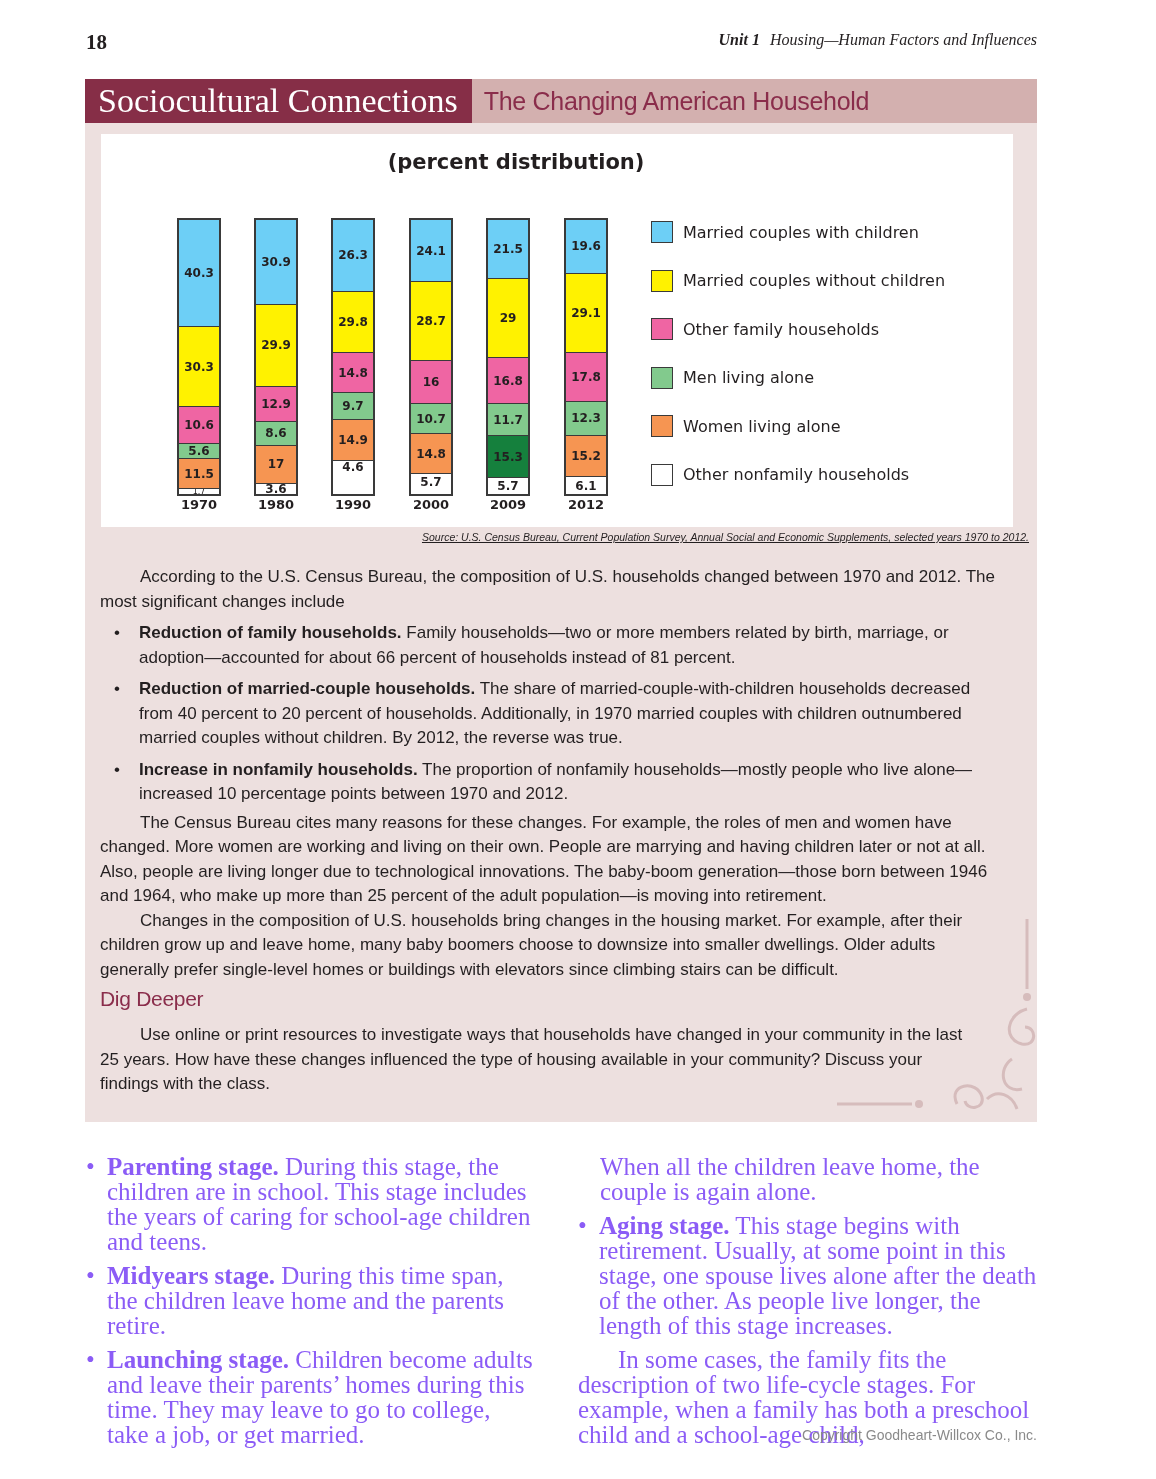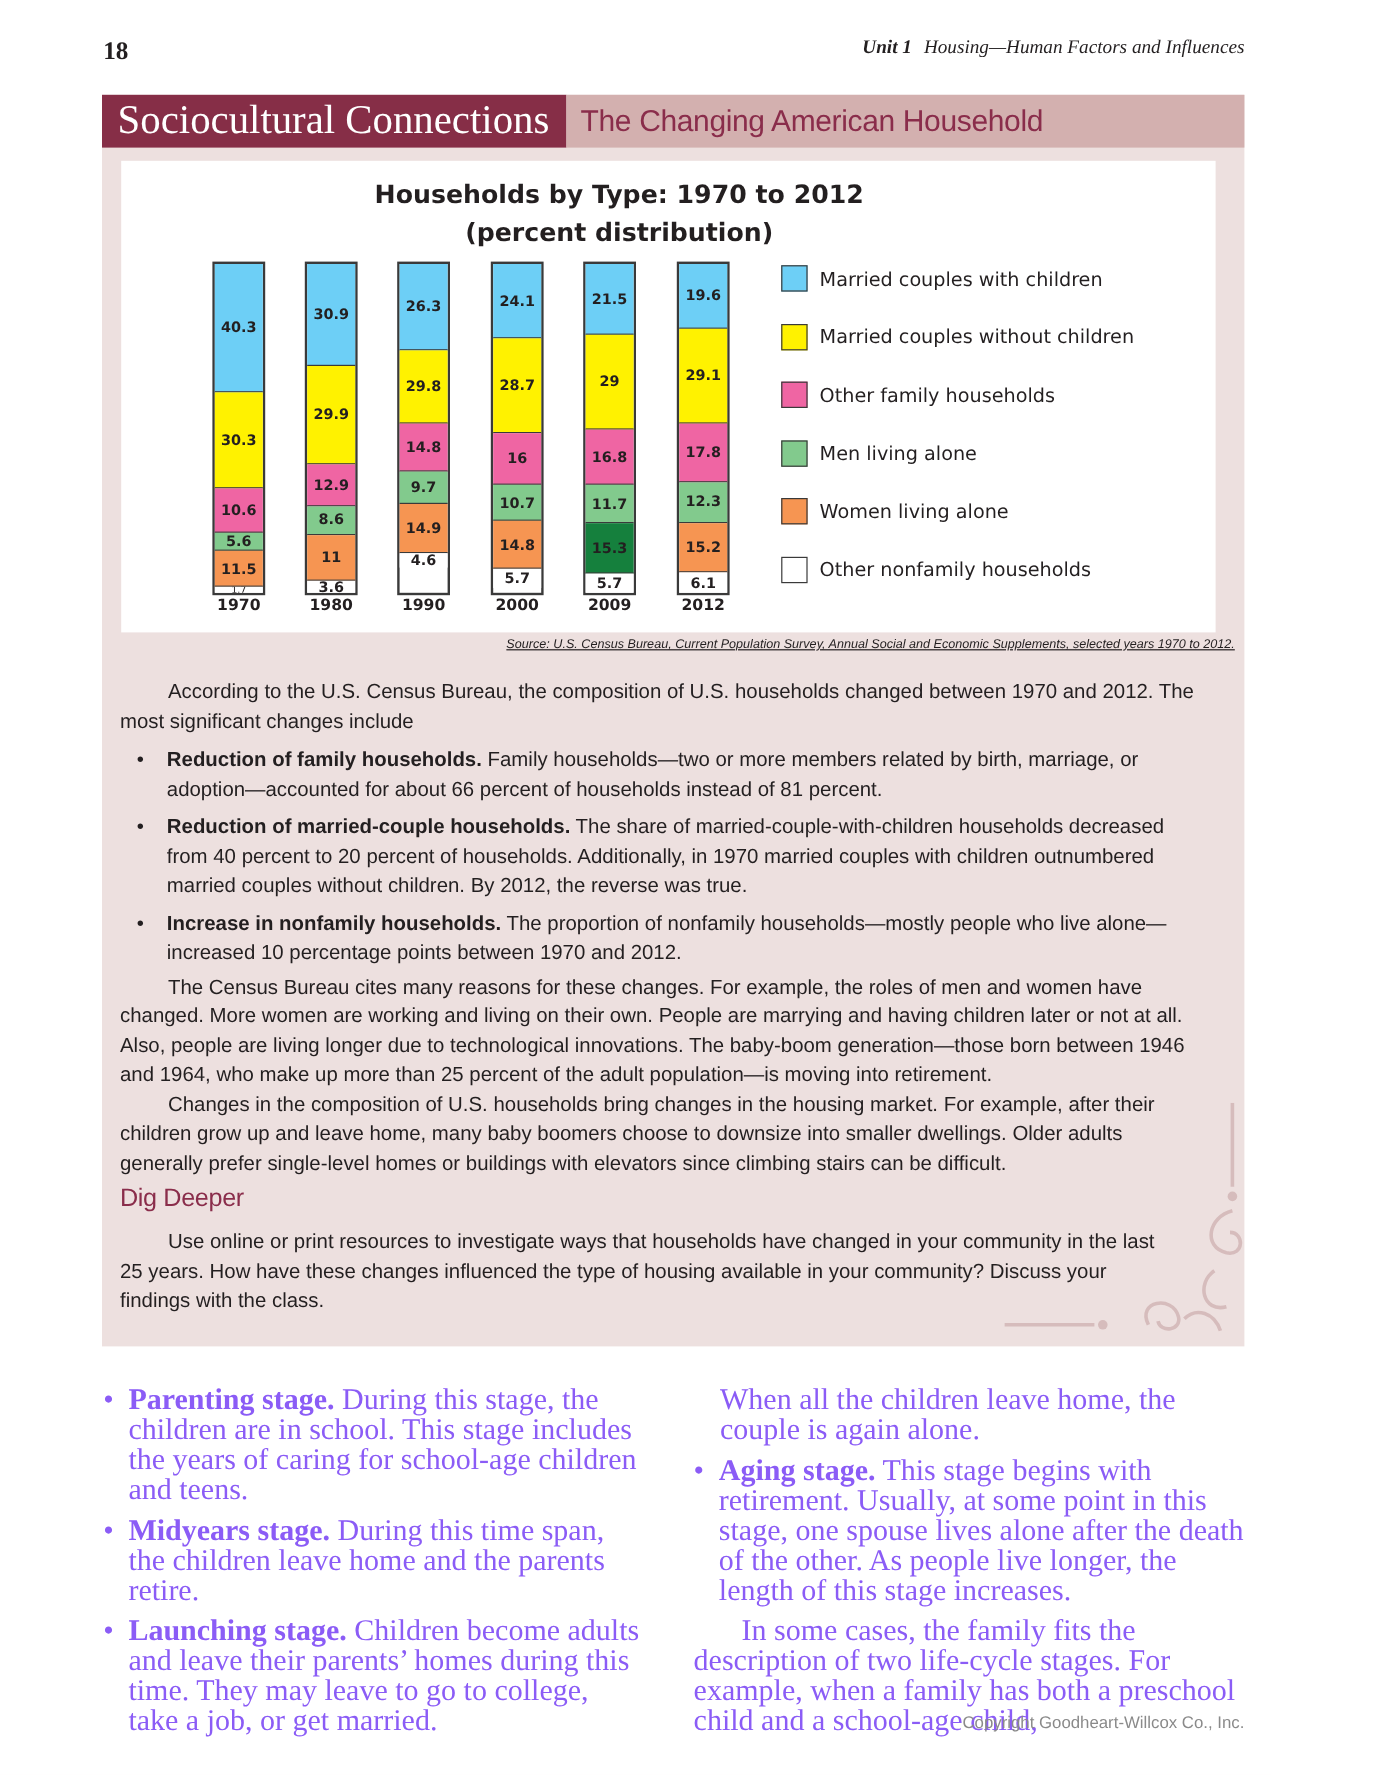--- a/index.html
+++ b/index.html
@@ -43,39 +43,38 @@
 <div class="running-head"><b>Unit 1</b><span>Housing—Human Factors and Influences</span></div>
 
 <div class="feature">
   <div class="feature-head">
     <div class="fh-left">Sociocultural Connections</div>
     <div class="fh-right">The Changing American Household</div>
   </div>
 
   <div class="chart-card">
     <div class="chart-title">
-      <div>Households by Type: 1970 to 2012</div>
       <div>(percent distribution)</div>
     </div>
     <div id="bars">
         <div class="bar" style="left: 76px;">
           <div class="seg" style="height: 110.422px; background: rgb(109, 207, 246);">40.3</div>
           <div class="seg" style="height: 83.022px; background: rgb(255, 242, 0);">30.3</div>
           <div class="seg" style="height: 38px; background: rgb(239, 101, 163);">10.6</div>
           <div class="seg" style="height: 15.344px; background: rgb(130, 202, 141); text-align: center;">5.6</div>
           <div class="seg" style="height: 31.51px; background: rgb(246, 149, 82);">11.5</div>
           <div class="seg small" style="height: 4.658px; background: rgb(255, 255, 255);">1.7</div>
         </div>
         <div class="year" style="left: 68px;">1970</div>
         <div class="bar" style="left: 153px;">
           <div class="seg" style="height: 84.7508px; background: rgb(109, 207, 246);">30.9</div>
           <div class="seg" style="height: 82.008px; background: rgb(255, 242, 0);">29.9</div>
           <div class="seg" style="height: 35.3814px; background: rgb(239, 101, 163);">12.9</div>
           <div class="seg" style="height: 23.5876px; background: rgb(130, 202, 141);">8.6</div>
-          <div class="seg" style="height: 38.3984px; background: rgb(246, 149, 82);">11</div>
+          <div class="seg" style="height: 38.3984px; background: rgb(246, 149, 82);">17</div>
           <div class="seg" style="height: 9.87387px; background: rgb(255, 255, 255);">3.6</div>
         </div>
         <div class="year" style="left: 145px;">1980</div>
         <div class="bar" style="left: 230px;">
           <div class="seg" style="height: 71.99px; background: rgb(109, 207, 246);">26.3</div>
           <div class="seg" style="height: 61px; background: rgb(255, 242, 0);">29.8</div>
           <div class="seg" style="height: 40.5115px; background: rgb(239, 101, 163);">14.8</div>
           <div class="seg" style="height: 26.5514px; background: rgb(130, 202, 141);">9.7</div>
           <div class="seg" style="height: 40.7852px; background: rgb(246, 149, 82);">14.9</div>
           <div class="seg" style="height: 12.5914px; background: rgb(255, 255, 255);">4.6</div>

